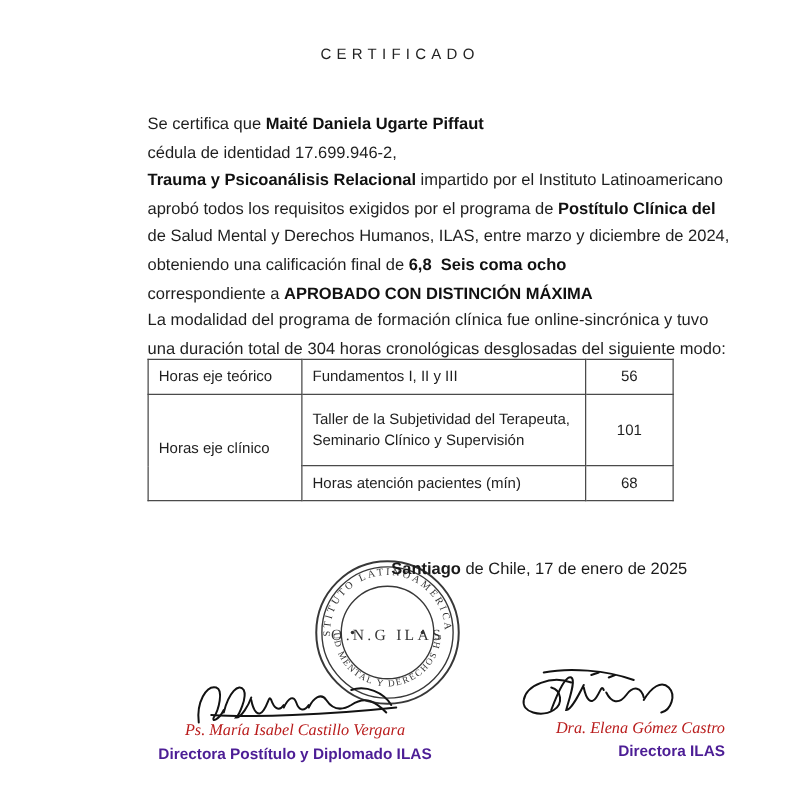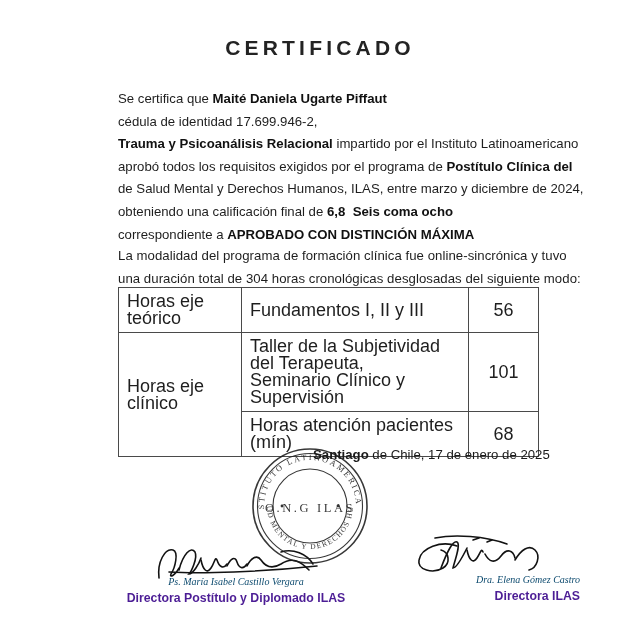--- a/index.html
+++ b/index.html
@@ -38,22 +38,22 @@
     line-height: 1;
     white-space: nowrap;
   }
 
   .cert-title {
     position: absolute;
     top: 36px;
     left: 0;
     width: 640px;
     text-align: center;
-    font-size: 21px;
-    font-weight: 700;
+    font-size: 12px;
+    font-weight: 400;
     letter-spacing: 4.2px;
     color: #232323;
   }
 
   
   .body-block {
     position: absolute;
     left: 118px;
     top: 88px;
     width: 424px;
@@ -78,21 +78,21 @@
   .hours-table {
     position: absolute;
     left: 118px;
     top: 287px;
     width: 369px;
     border-collapse: collapse;
     table-layout: fixed;
   }
   .hours-table td {
     border: 1px solid #4a4a4a;
-    font-size: 18px;
+    font-size: 12px;
     color: #1e1e1e;
     padding: 5px 8px;
     line-height: 17px;
     vertical-align: middle;
   }
   .col-axis  { width: 106px; }
   .col-desc  { width: 210px; }
   .col-hours { width: 53px; text-align: center; }
   td.axis-cell { text-align: left; }
   .row-tall td { height: 46px; }
@@ -124,22 +124,22 @@
 
   
   .sig-block { position: absolute; text-align: center; }
   .sig-left  { left: 108px; top: 540px; width: 256px; }
   .sig-right { left: 380px; top: 534px; width: 200px; text-align: right; }
 
   .sig-svg { display: block; margin: 0 auto; }
   .sig-name {
     font-family: "Liberation Serif", serif;
     font-style: italic;
-    font-size: 10px;
-    color: #0c4a6e;
+    font-size: 13px;
+    color: #b91c1c;
     margin-top: -6px;
     white-space: nowrap;
   }
   .sig-role {
     font-size: 12.3px;
     font-weight: 700;
     color: #4c1d95;
     margin-top: 4px;
     white-space: nowrap;
   }

